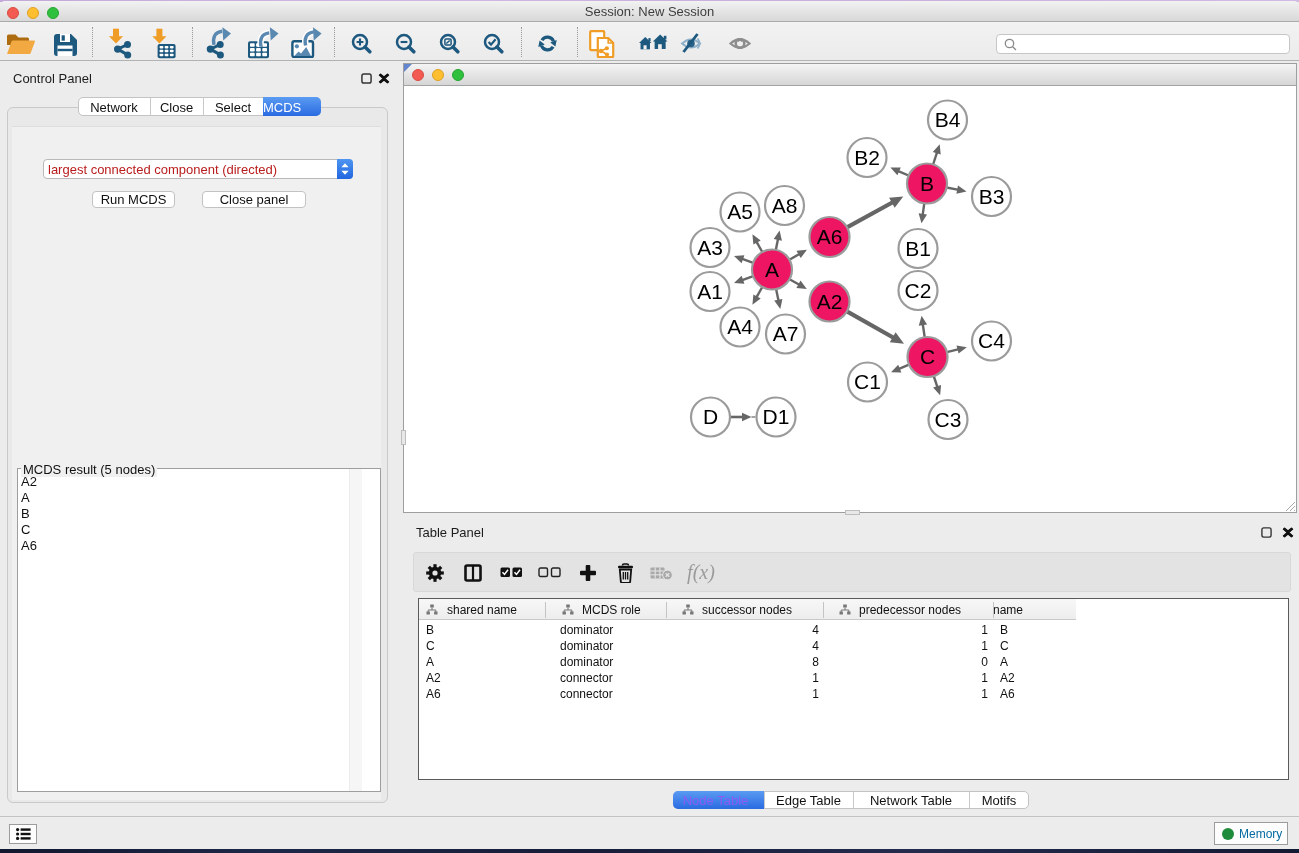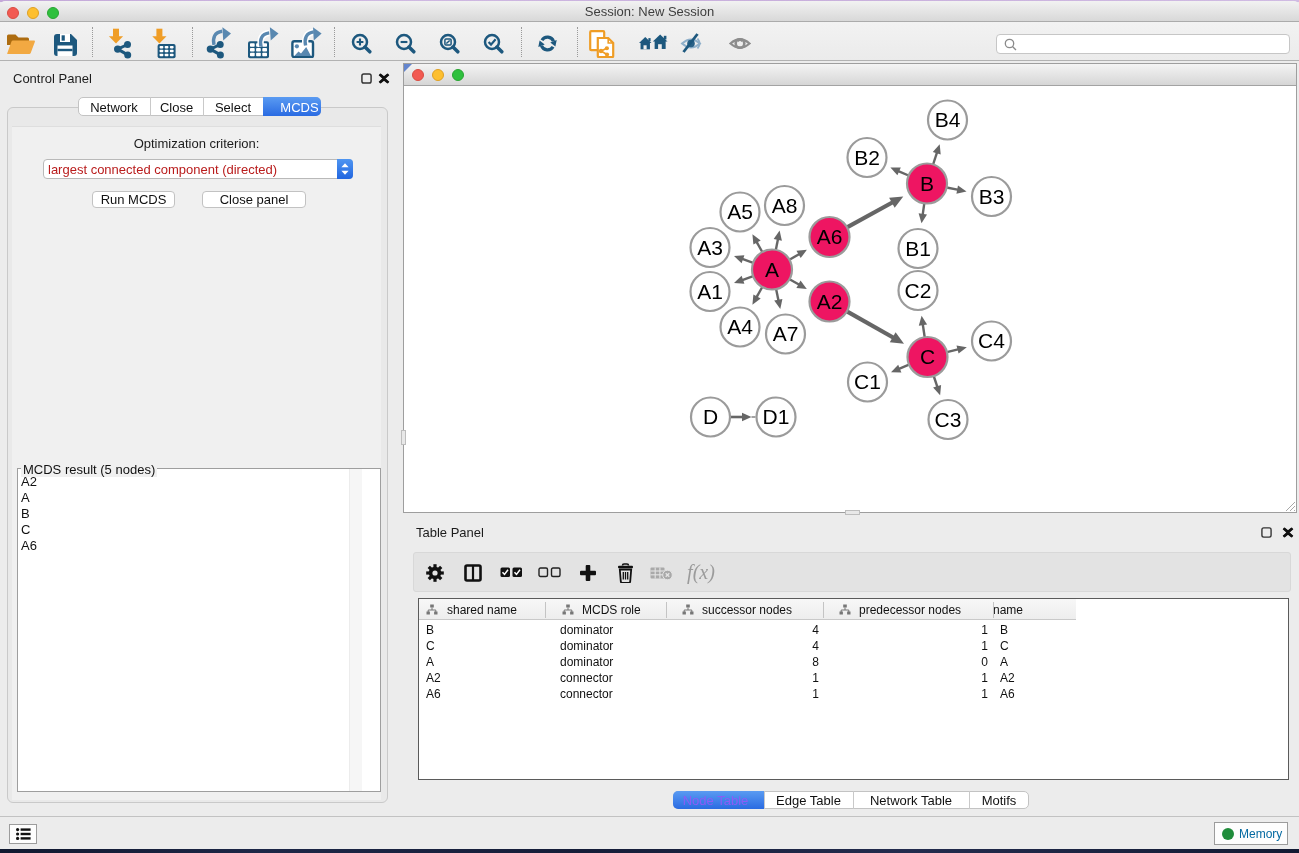--- a/index.html
+++ b/index.html
@@ -169,25 +169,24 @@
 
 <div class="abs" style="left:7px;top:107px;width:381px;height:696px;background:#e9e9e9;border:1px solid #c9c9c9;border-radius:6px"></div>
 
 <div class="abs" style="left:78px;top:97px;width:243px;height:19px;background:#fff;border:1px solid #c3c3c3;border-radius:5px"></div>
 <div class="abs" style="left:150px;top:97px;width:1px;height:19px;background:#c9c9c9"></div>
 <div class="abs" style="left:203px;top:97px;width:1px;height:19px;background:#c9c9c9"></div>
 <div class="abs" style="left:263px;top:97px;width:58px;height:19px;background:linear-gradient(#5a9bf2,#2a6be2);border-radius:0 5px 5px 0"></div>
 <div class="abs" style="left:78px;top:100px;width:72px;text-align:center;font-size:13px;color:#111">Network</div>
 <div class="abs" style="left:150px;top:100px;width:53px;text-align:center;font-size:13px;color:#111">Close</div>
 <div class="abs" style="left:203px;top:100px;width:60px;text-align:center;font-size:13px;color:#111">Select</div>
-<div class="abs" style="left:263px;top:100px;width:73px;text-align:center;font-size:13px;color:#fff">MCDS</div>
+<div class="abs" style="left:263px;top:100px;width:73px;text-align:left;font-size:13px;color:#fff">MCDS</div>
 
 <div class="abs" style="left:12px;top:126px;width:369px;height:674px;background:#f0f0f0"></div>
 <div class="abs" style="left:12px;top:126px;width:369px;height:1px;background:#dedede"></div>
-<div class="abs" style="left:12px;top:136px;width:369px;text-align:center;font-size:13px;color:#1c1c1c">Optimization criterion:</div>
 
 <div class="abs" style="left:43px;top:159px;width:310px;height:20px;background:#fff;border:1px solid #b9b9b9;border-radius:4px"></div>
 <div class="abs" style="left:337px;top:159px;width:16px;height:20px;background:linear-gradient(#4f95f1,#2166e0);border-radius:0 4px 4px 0"></div>
 <svg class="abs" style="left:339px;top:162px" width="12" height="14" viewBox="0 0 12 14">
       <polygon points="6,1.2 2.4,5.2 9.6,5.2" fill="#fff"></polygon>
       <polygon points="2.4,8.8 9.6,8.8 6,12.8" fill="#fff"></polygon>
     </svg>
 <div class="abs" style="left:48px;top:162px;font-size:13px;color:#b91c1c">largest connected component (directed)</div>
 
 <div class="abs" style="left:92px;top:191px;width:83px;height:17px;background:#fff;border:1px solid #c2c2c2;border-radius:4px;text-align:center;font-size:13px;color:#111;line-height:16px">Run MCDS</div>

